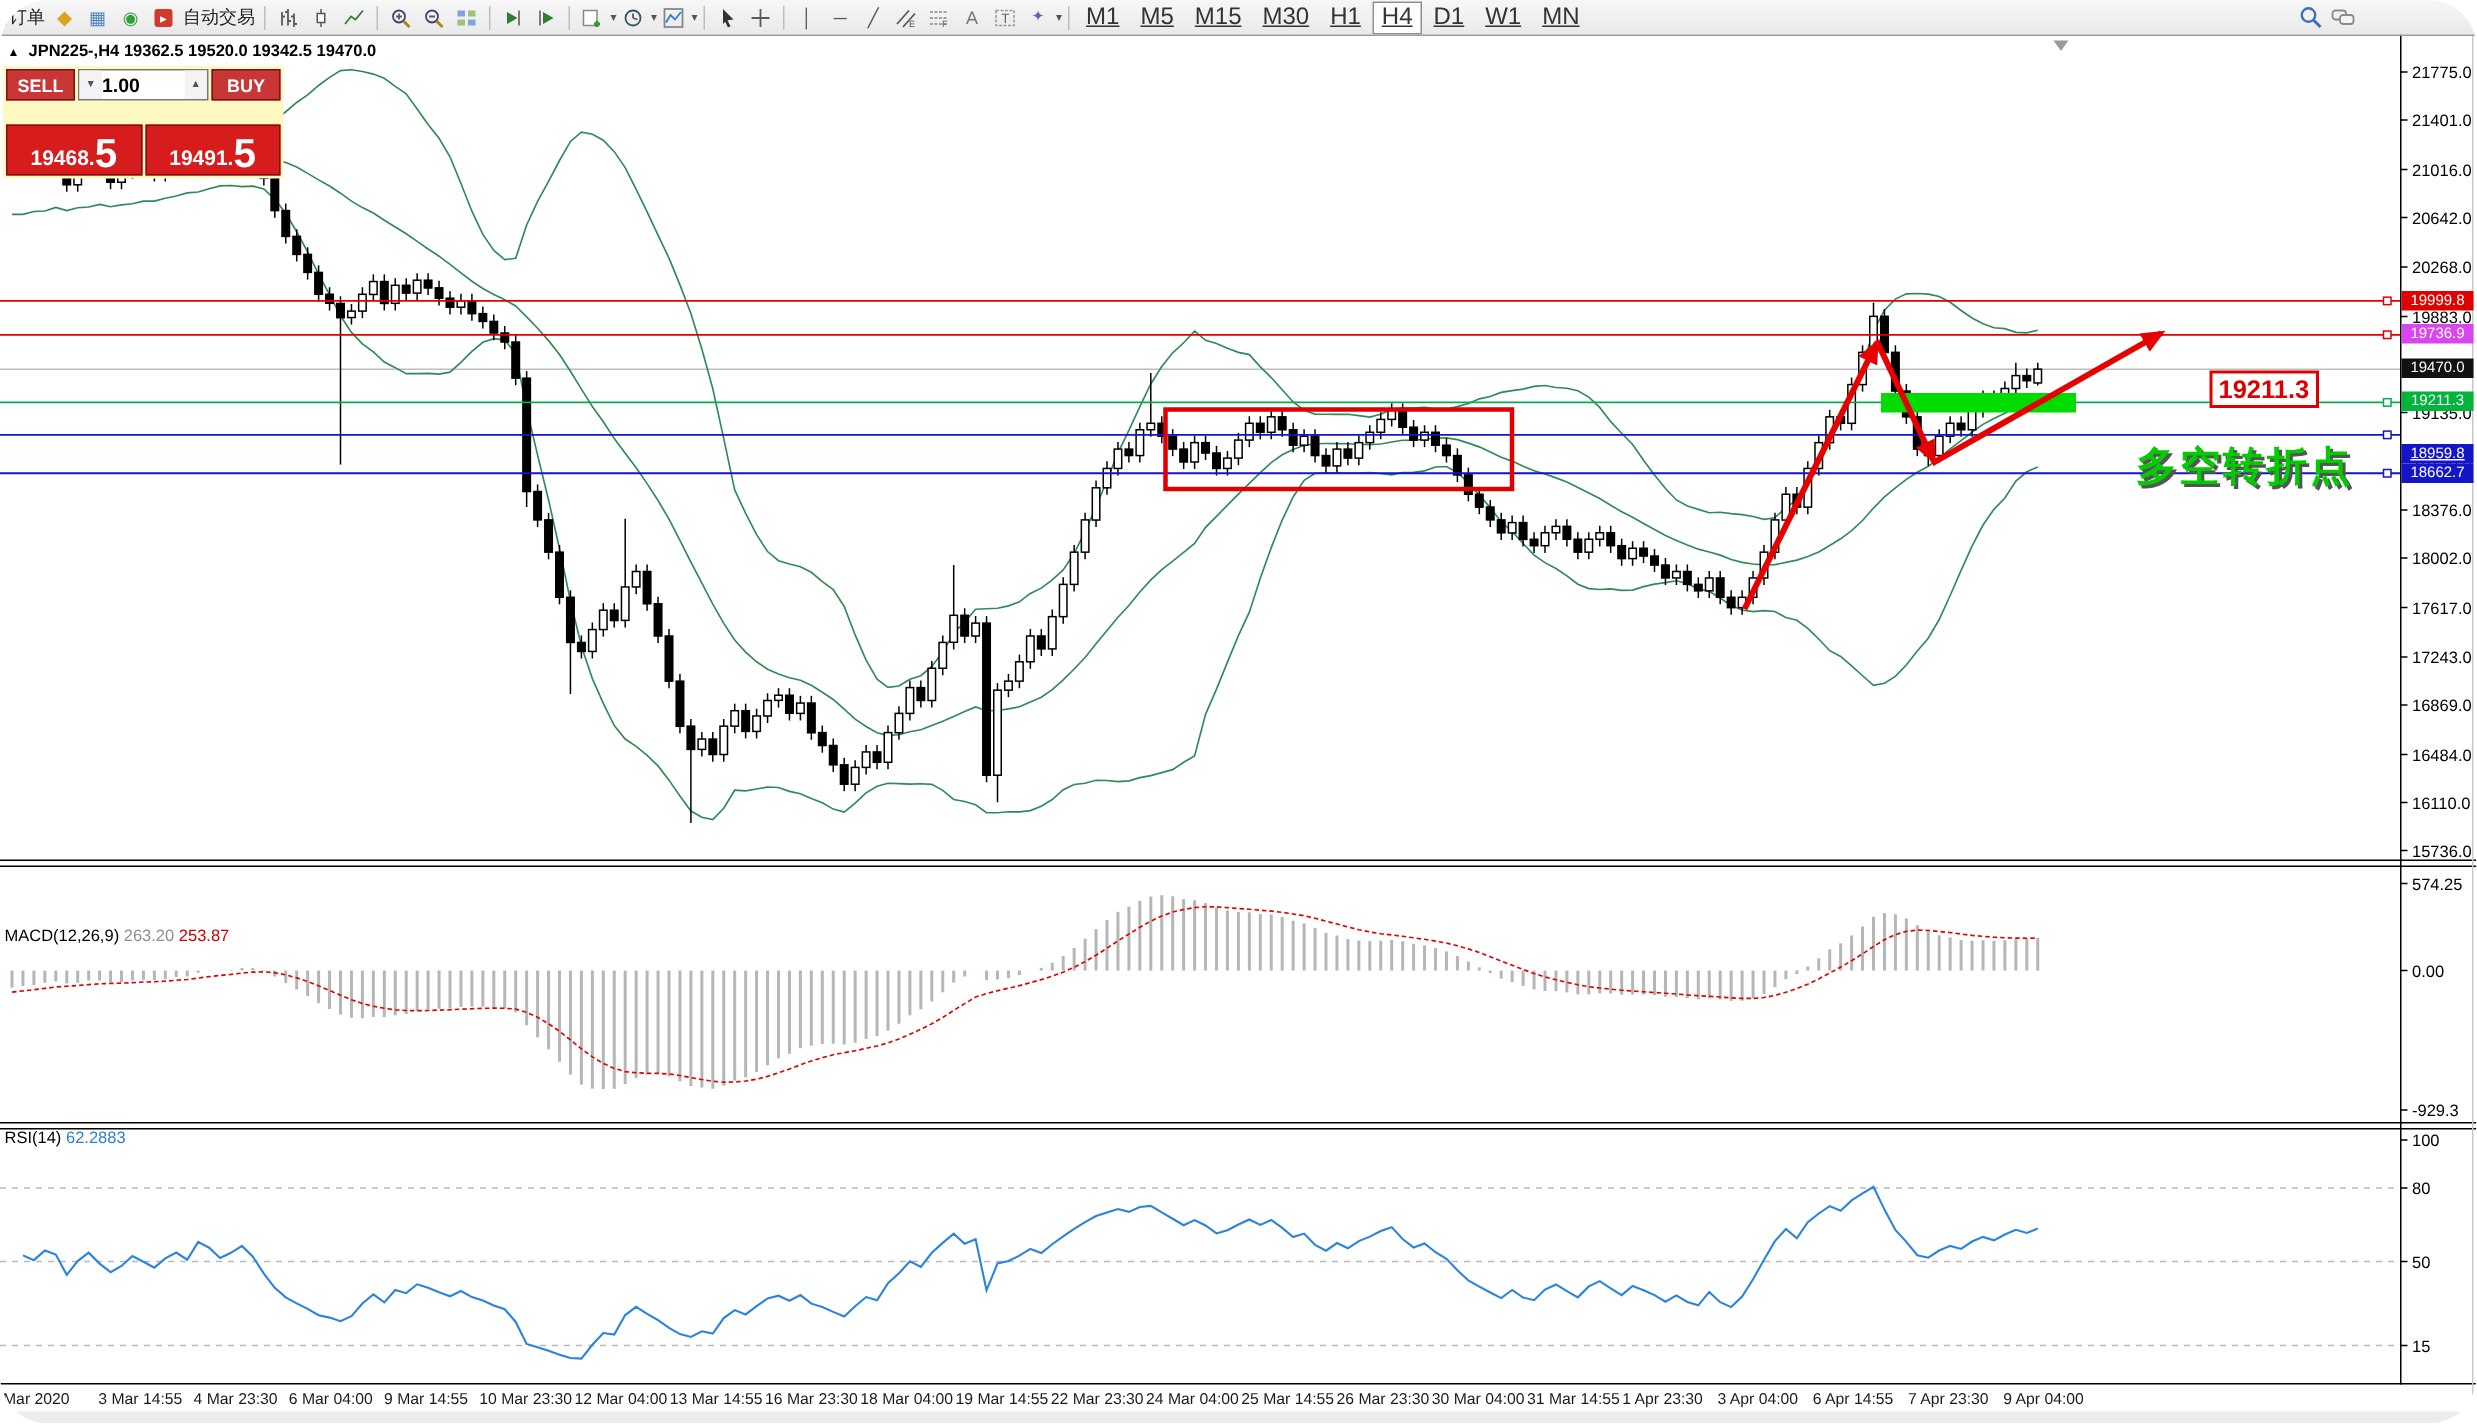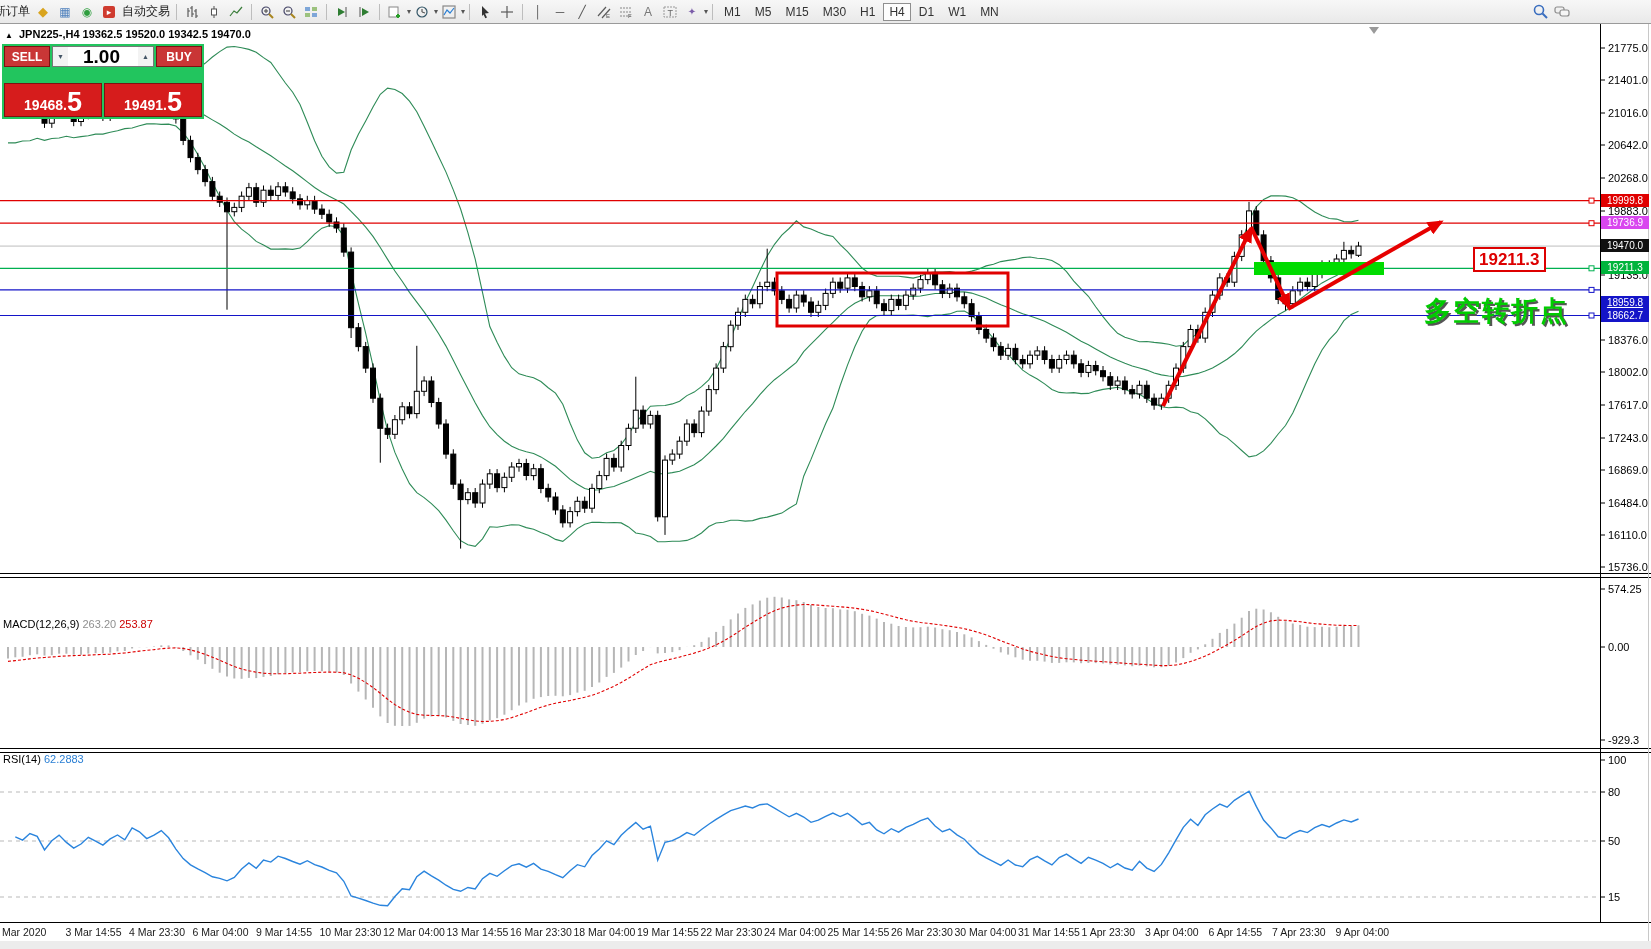--- a/index.html
+++ b/index.html
@@ -1,40 +1,40 @@
 <!DOCTYPE html>
 <html><head>
 <meta charset="utf-8">
 <style>
   html,body{margin:0;padding:0;background:#fff;font-family:"Liberation Sans",sans-serif;}
-  #screen{position:relative;width:1651px;height:949px;overflow:hidden;background:#fff;}
+  #screen{position:relative;width:1651px;height:949px;overflow:hidden;background:#fff;border-radius:32px;}
   
   #toolbar{position:absolute;left:0;top:0;width:1651px;height:23px;background:linear-gradient(#f7f7f7,#e9e9e9);
            border-bottom:1px solid #9a9a9a;display:flex;align-items:center;z-index:5;font-size:12px;color:#222;}
   .tb-label{white-space:nowrap;margin:0 2px;cursor:default;}
   .cut{margin-left:-6px;}
   .tbi{width:20px;height:19px;display:flex;align-items:center;justify-content:center;margin:0 1px;font-size:12px;line-height:1;}
   .sep{width:1px;height:16px;background:#bdbdbd;margin:0 4px;flex:none;}
   .caret{font-size:8px;color:#555;margin-left:1px;}
   .at-box{display:inline-block;width:12px;height:12px;background:#cf3b2f;color:#fff;font-size:9px;line-height:12px;text-align:center;border-radius:2px;}
-  .tf{padding:1px 5px;margin:0 1px;font-size:12px;color:#333;border:1px solid transparent;background:transparent;font-family:"Liberation Sans",sans-serif;}
+  .tf{padding:1px 5px;margin:0 1px;font-size:16px;color:#333;border:1px solid transparent;background:transparent;font-family:"Liberation Sans",sans-serif;text-decoration:underline;}
   .tf.active{background:#fdfdfd;border:1px solid #8f8f8f;}
   .tb-right{margin-left:auto;display:flex;align-items:center;margin-right:78px;}
   .isvg{stroke:#5a5a5a;fill:none;stroke-width:1.2px;}
   
   #chart-svg{position:absolute;left:0;top:0;z-index:1;}
   #symbol-line{position:absolute;left:5px;top:28px;z-index:3;font-size:11px;font-weight:bold;color:#000;white-space:nowrap;}
   #symbol-line .tri{font-size:8px;margin-right:3px;}
   
-  #trade-panel{position:absolute;left:2px;top:44px;width:202px;background:#22c55e;padding:2px;z-index:4;box-sizing:border-box;}
+  #trade-panel{position:absolute;left:2px;top:44px;width:187px;background:#fef9c3;padding:2px;z-index:4;box-sizing:border-box;}
   .tp-row1{display:flex;height:21px;gap:2px;}
   .tp-btn{width:46px;background:#c93636;color:#fff;font-weight:bold;font-size:12px;text-align:center;line-height:21px;border:1px solid #7e1212;box-sizing:border-box;}
   .spin{flex:1;display:flex;background:#fff;border:1px solid #777;box-sizing:border-box;}
   .spin-btn{width:15px;text-align:center;font-size:7px;color:#456;line-height:19px;background:#f3f3f3;}
-  .spin-val{flex:1;text-align:center;padding-right:3px;font-size:19px;font-weight:bold;line-height:19px;color:#000;}
+  .spin-val{flex:1;text-align:left;padding-right:3px;font-size:13px;font-weight:bold;line-height:19px;color:#000;}
   .tp-row2{display:flex;gap:2px;margin-top:16px;height:34px;}
   .px{flex:1;background:#d61c1c;color:#fff;display:flex;align-items:flex-end;justify-content:center;border:1px solid #7e1212;}
   .px-small{font-size:14px;font-weight:bold;padding-bottom:3px;}
   .px-big{font-size:27px;font-weight:bold;line-height:27px;}
   
   .tag{position:absolute;left:1601px;width:48px;height:13px;line-height:13px;text-align:center;color:#fff;font-size:10px;z-index:3;}
   
   .ind-label{position:absolute;left:3px;z-index:3;font-size:11px;color:#000;white-space:nowrap;}
   .val-gray{color:#8f8f8f;} .val-red{color:#cc0000;} .val-blue{color:#2a7fd4;text-align:right;}
   

